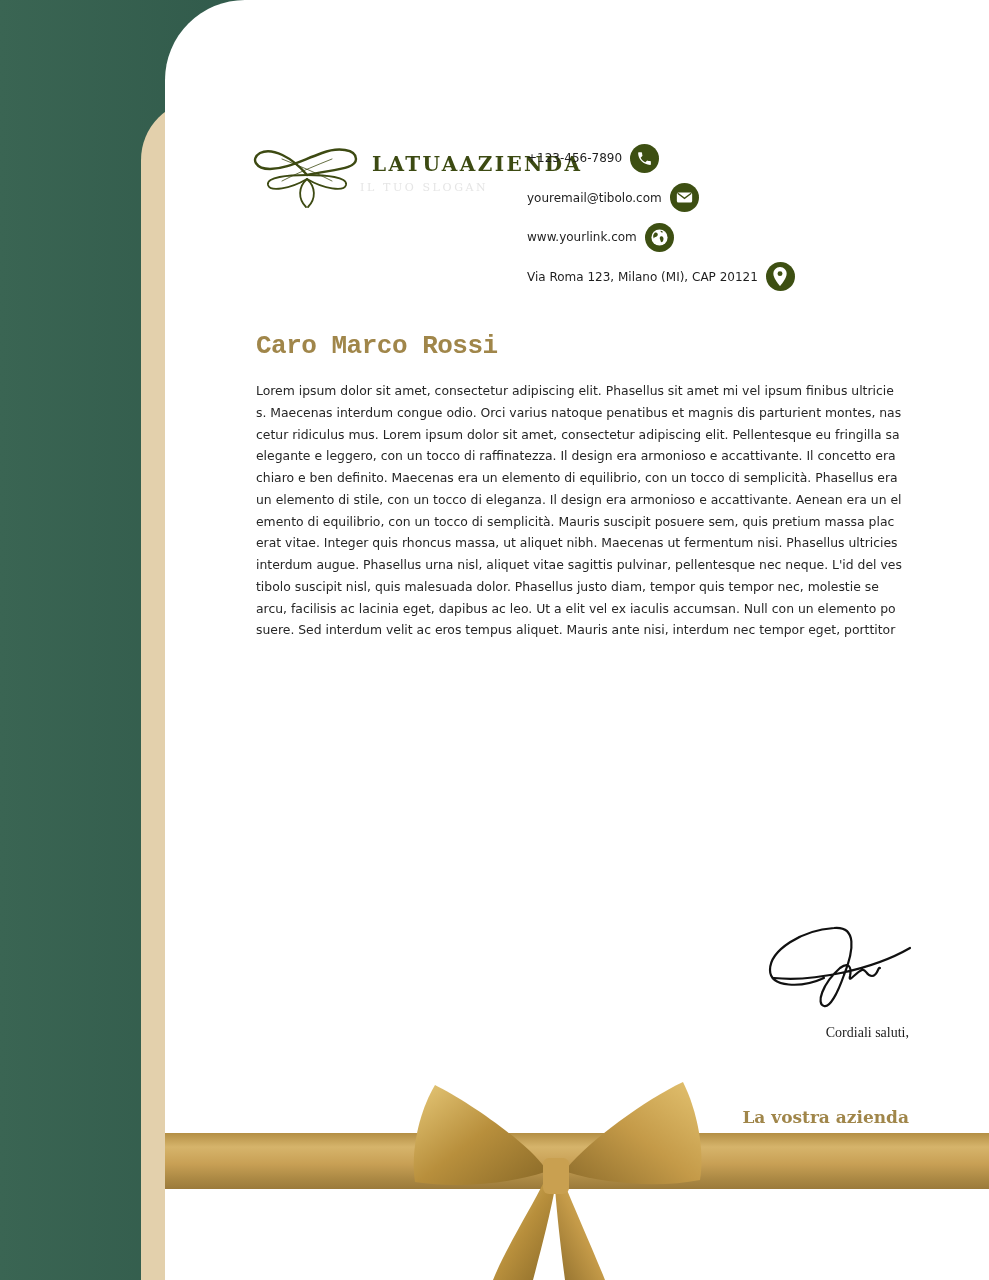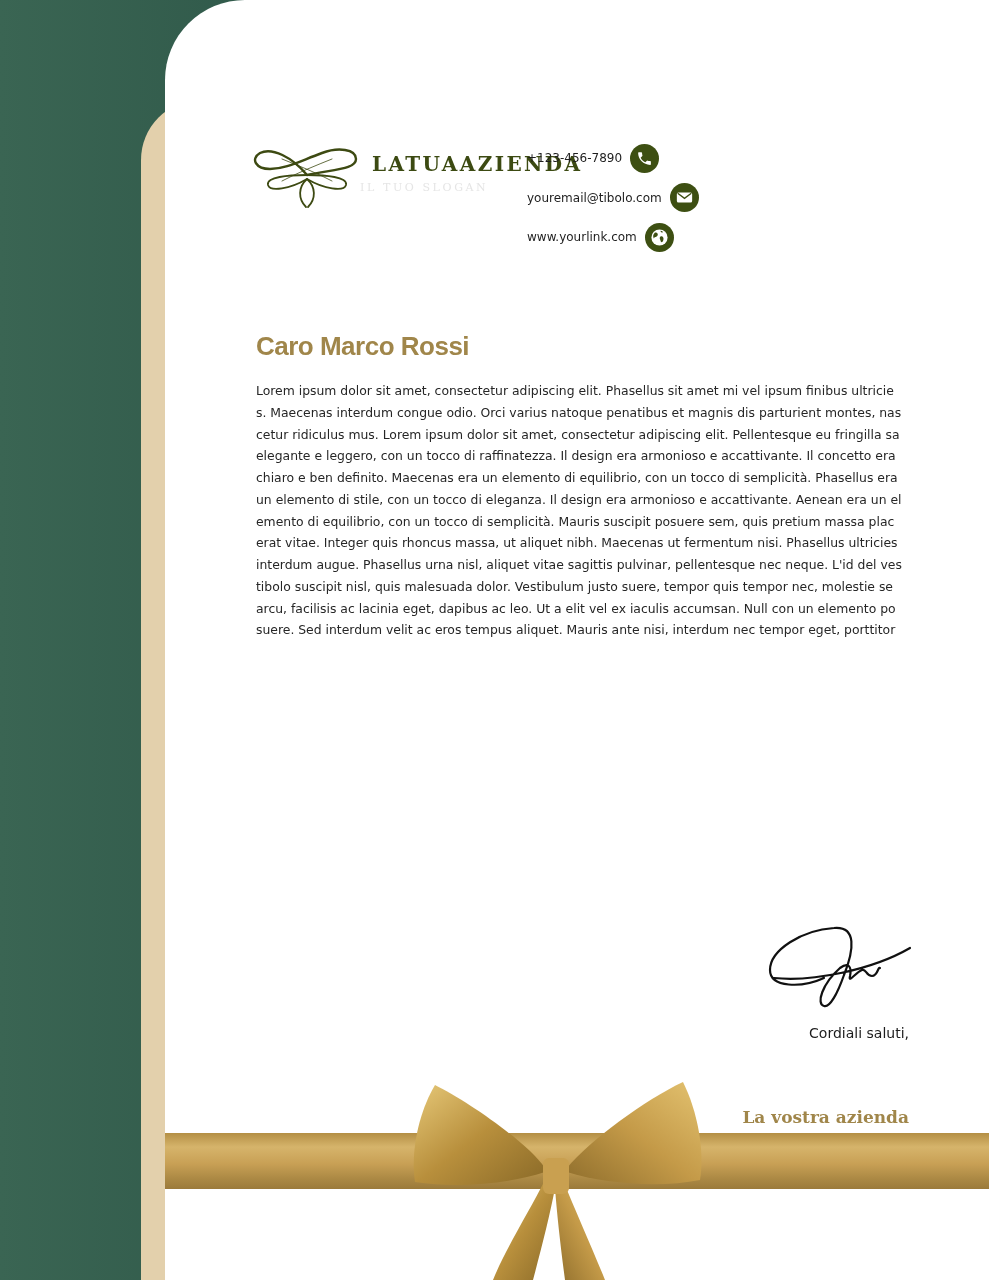--- a/index.html
+++ b/index.html
@@ -9,25 +9,25 @@
   .beige{position:absolute;left:141px;top:100px;width:100px;height:1180px;background:#e3d0ac;border-top-left-radius:60px;}
   .page{position:absolute;left:165px;top:0;width:824px;height:1280px;background:#ffffff;border-top-left-radius:80px;}
   .logo{position:absolute;left:252px;top:145px;width:340px;height:70px;}
   .logo svg{position:absolute;left:0;top:0;}
   .brand{position:absolute;left:120px;top:7px;font-family:"DejaVu Serif",serif;font-size:20px;letter-spacing:2.4px;color:#3c4a12;white-space:nowrap;font-weight:bold;}
   .slogan{position:absolute;left:108px;top:36px;font-family:"DejaVu Serif",serif;font-size:11px;letter-spacing:2.6px;color:#e5e5e5;white-space:nowrap;}
   .contacts{position:absolute;right:82px;top:144px;width:380px;}
   .crow{display:flex;justify-content:flex-start;align-items:center;height:28px;margin-bottom:11.5px;}
   .ctext{font-size:12px;color:#1e1e1e;margin-right:8px;white-space:nowrap;}
   .cicon{width:29px;height:29px;border-radius:50%;background:#3d4f12;display:flex;align-items:center;justify-content:center;}
-  .greeting{position:absolute;left:256px;top:331px;font-family:Liberation Sans, sans-serif;font-weight:bold;font-size:26px;color:#a0864a;letter-spacing:-0.5px;white-space:nowrap;}
+  .greeting{position:absolute;left:256px;top:331px;font-family:Liberation Mono, monospace;font-weight:bold;font-size:26px;color:#a0864a;letter-spacing:-0.5px;white-space:nowrap;}
   .body-text{position:absolute;left:256px;top:380px;width:654px;font-size:12.4px;line-height:21.75px;color:#262626;}
   .body-text div{white-space:nowrap;overflow:hidden;}
   .signature{position:absolute;left:762px;top:920px;}
-  .closing{position:absolute;right:80px;top:1025px;font-size:14px;color:#1d1d1d;white-space:nowrap;}
+  .closing{position:absolute;right:80px;top:1025px;font-size:14px;color:#1d1d1d;white-space:nowrap;font-family:Liberation Serif, serif;}
   .company{position:absolute;right:80px;top:1107px;font-family:"DejaVu Serif",serif;font-weight:bold;font-size:17px;color:#a0864a;white-space:nowrap;}
   .ribbon{position:absolute;left:165px;top:1133px;width:824px;height:56px;
     background:linear-gradient(180deg,#b48f45 0%,#d6b46b 25%,#c8a055 55%,#ad8a45 80%,#9b7a3a 100%);}
   .bow{position:absolute;left:405px;top:1080px;}
 </style>
 </head>
 <body>
 
 <div class="bg-green"></div>
 <div class="beige"></div>
@@ -66,35 +66,44 @@
   </div>
   <div class="crow">
     <span class="ctext">www.yourlink.com</span>
     <span class="cicon">
       <svg width="19" height="19" viewBox="0 0 20 20">
           <circle cx="10" cy="10" r="8.5" fill="#fff"></circle>
           <path d="M5 5 C7 4 9 6 8 8 C7 10 5 9 4 11 C3 9 3 7 5 5Z M11 9 C13 8 15 10 14 13 C13 16 11 15 11 13 C10 11 10 10 11 9Z M11 3 C13 3 14 4 13 5 C12 5 11 4 11 3Z" fill="#3d4f12"></path>
         </svg>
     </span>
   </div>
+  <div class="crow">
+    <span class="ctext">Via Roma 123, Milano (MI), CAP 20121</span>
+    <span class="cicon">
+      <svg width="14" height="19" viewBox="0 0 14 20">
+          <path d="M7 0C3.1 0 0 3.1 0 7c0 5 7 13 7 13s7-8 7-13c0-3.9-3.1-7-7-7z" fill="#fff"></path>
+          <circle cx="7" cy="7" r="2.6" fill="#3d4f12"></circle>
+        </svg>
+    </span>
+  </div>
 </div>
 
 <div class="greeting">Caro Marco Rossi</div>
 
 <div class="body-text">
   <div>Lorem ipsum dolor sit amet, consectetur adipiscing elit. Phasellus sit amet mi vel ipsum finibus ultricie</div>
   <div>s. Maecenas interdum congue odio. Orci varius natoque penatibus et magnis dis parturient montes, nas</div>
   <div>cetur ridiculus mus. Lorem ipsum dolor sit amet, consectetur adipiscing elit. Pellentesque eu fringilla sa</div>
   <div>elegante e leggero, con un tocco di raffinatezza. Il design era armonioso e accattivante. Il concetto era</div>
   <div>chiaro e ben definito. Maecenas era un elemento di equilibrio, con un tocco di semplicità. Phasellus era</div>
   <div>un elemento di stile, con un tocco di eleganza. Il design era armonioso e accattivante. Aenean era un el</div>
   <div>emento di equilibrio, con un tocco di semplicità.   Mauris suscipit posuere sem, quis pretium massa plac</div>
   <div>erat vitae. Integer quis rhoncus massa, ut aliquet nibh. Maecenas ut fermentum nisi. Phasellus ultricies</div>
   <div>interdum augue. Phasellus urna nisl, aliquet vitae sagittis pulvinar, pellentesque nec neque. L'id del ves</div>
-  <div>tibolo suscipit nisl, quis malesuada dolor. Vestibulum justo suere, tempor quis tempor nec, molestie se</div>
+  <div>tibolo suscipit nisl, quis malesuada dolor. Phasellus justo diam, tempor quis tempor nec, molestie se</div>
   <div>arcu, facilisis ac lacinia eget, dapibus ac leo. Ut a elit vel ex iaculis accumsan.   Null con un elemento po</div>
   <div>suere. Sed interdum velit ac eros tempus aliquet. Mauris ante nisi, interdum nec tempor eget, porttitor</div>
 </div>
 
 <div class="signature">
   <svg width="155" height="95" viewBox="0 0 155 95">
     <path d="M62 58 C40 68 8 68 8 50 C8 30 40 10 72 8 C95 6 92 30 82 55 C76 72 68 88 62 86 C54 84 60 64 78 48 C86 42 90 46 88 56 C86 64 94 52 100 50 C104 48 104 56 110 56 C116 56 116 46 118 48 M12 58 C50 62 110 50 148 28" fill="none" stroke="#111" stroke-width="2.2" stroke-linecap="round" stroke-linejoin="round"></path>
   </svg>
 </div>
 

